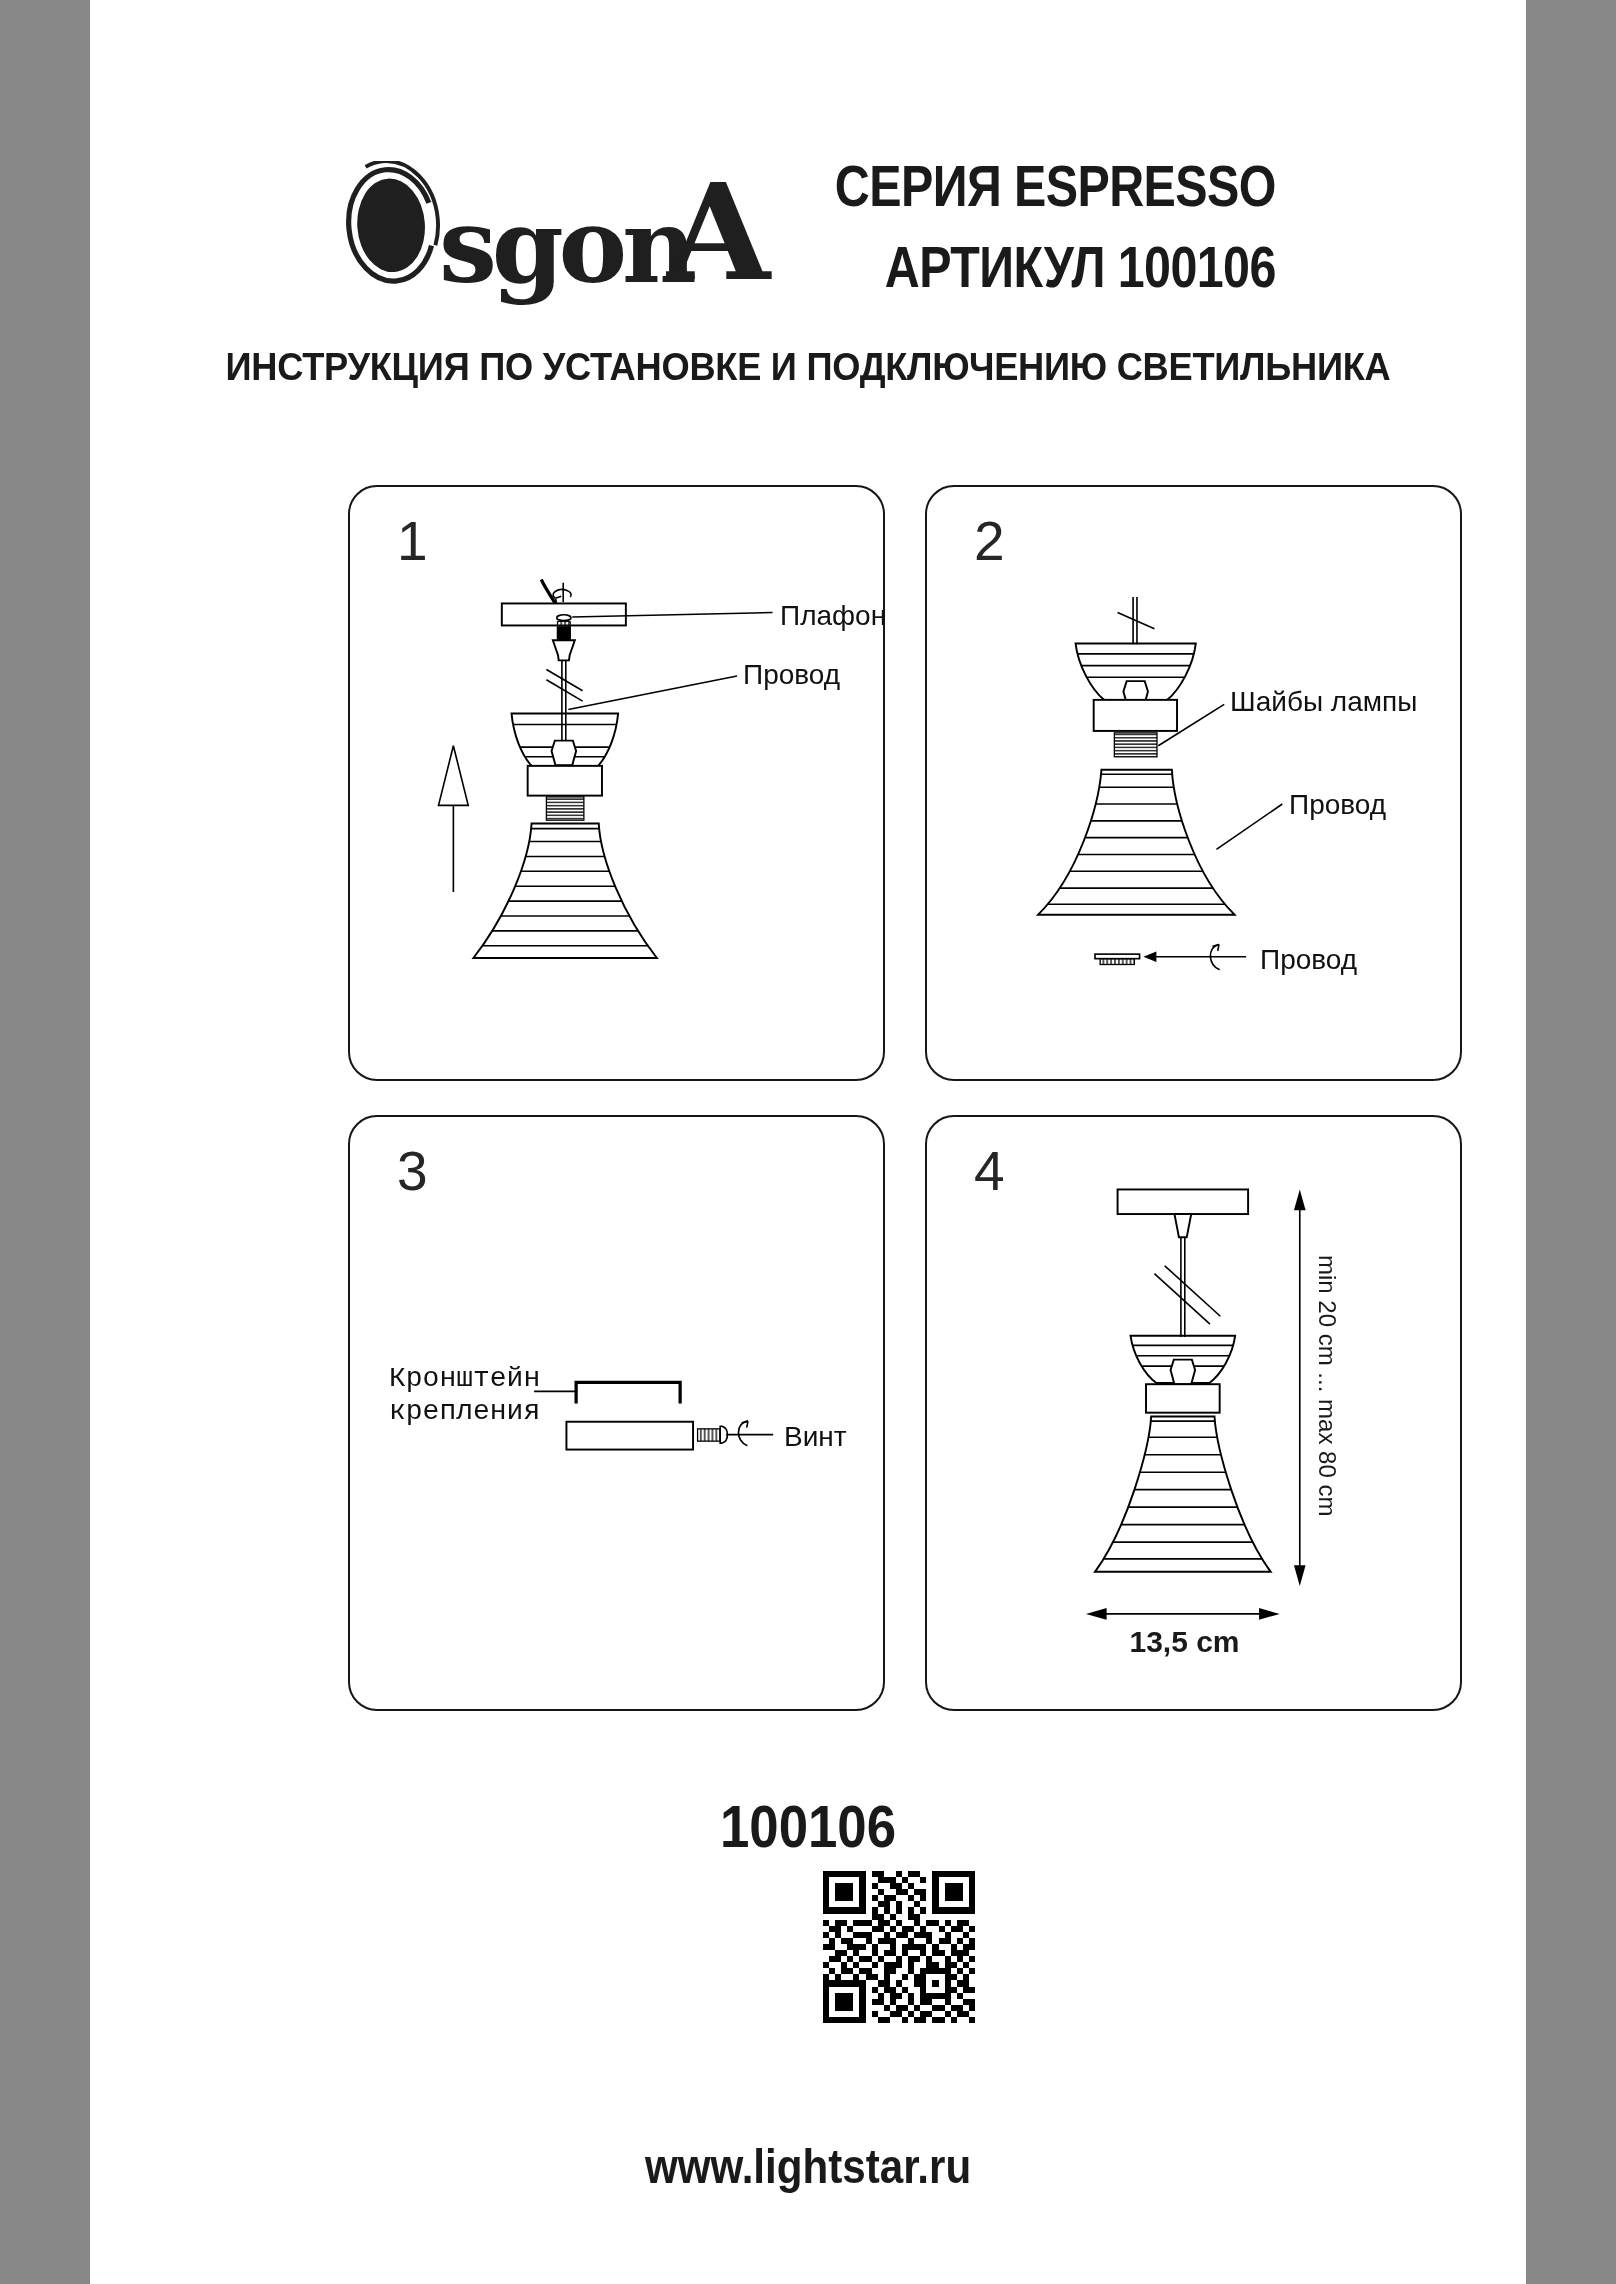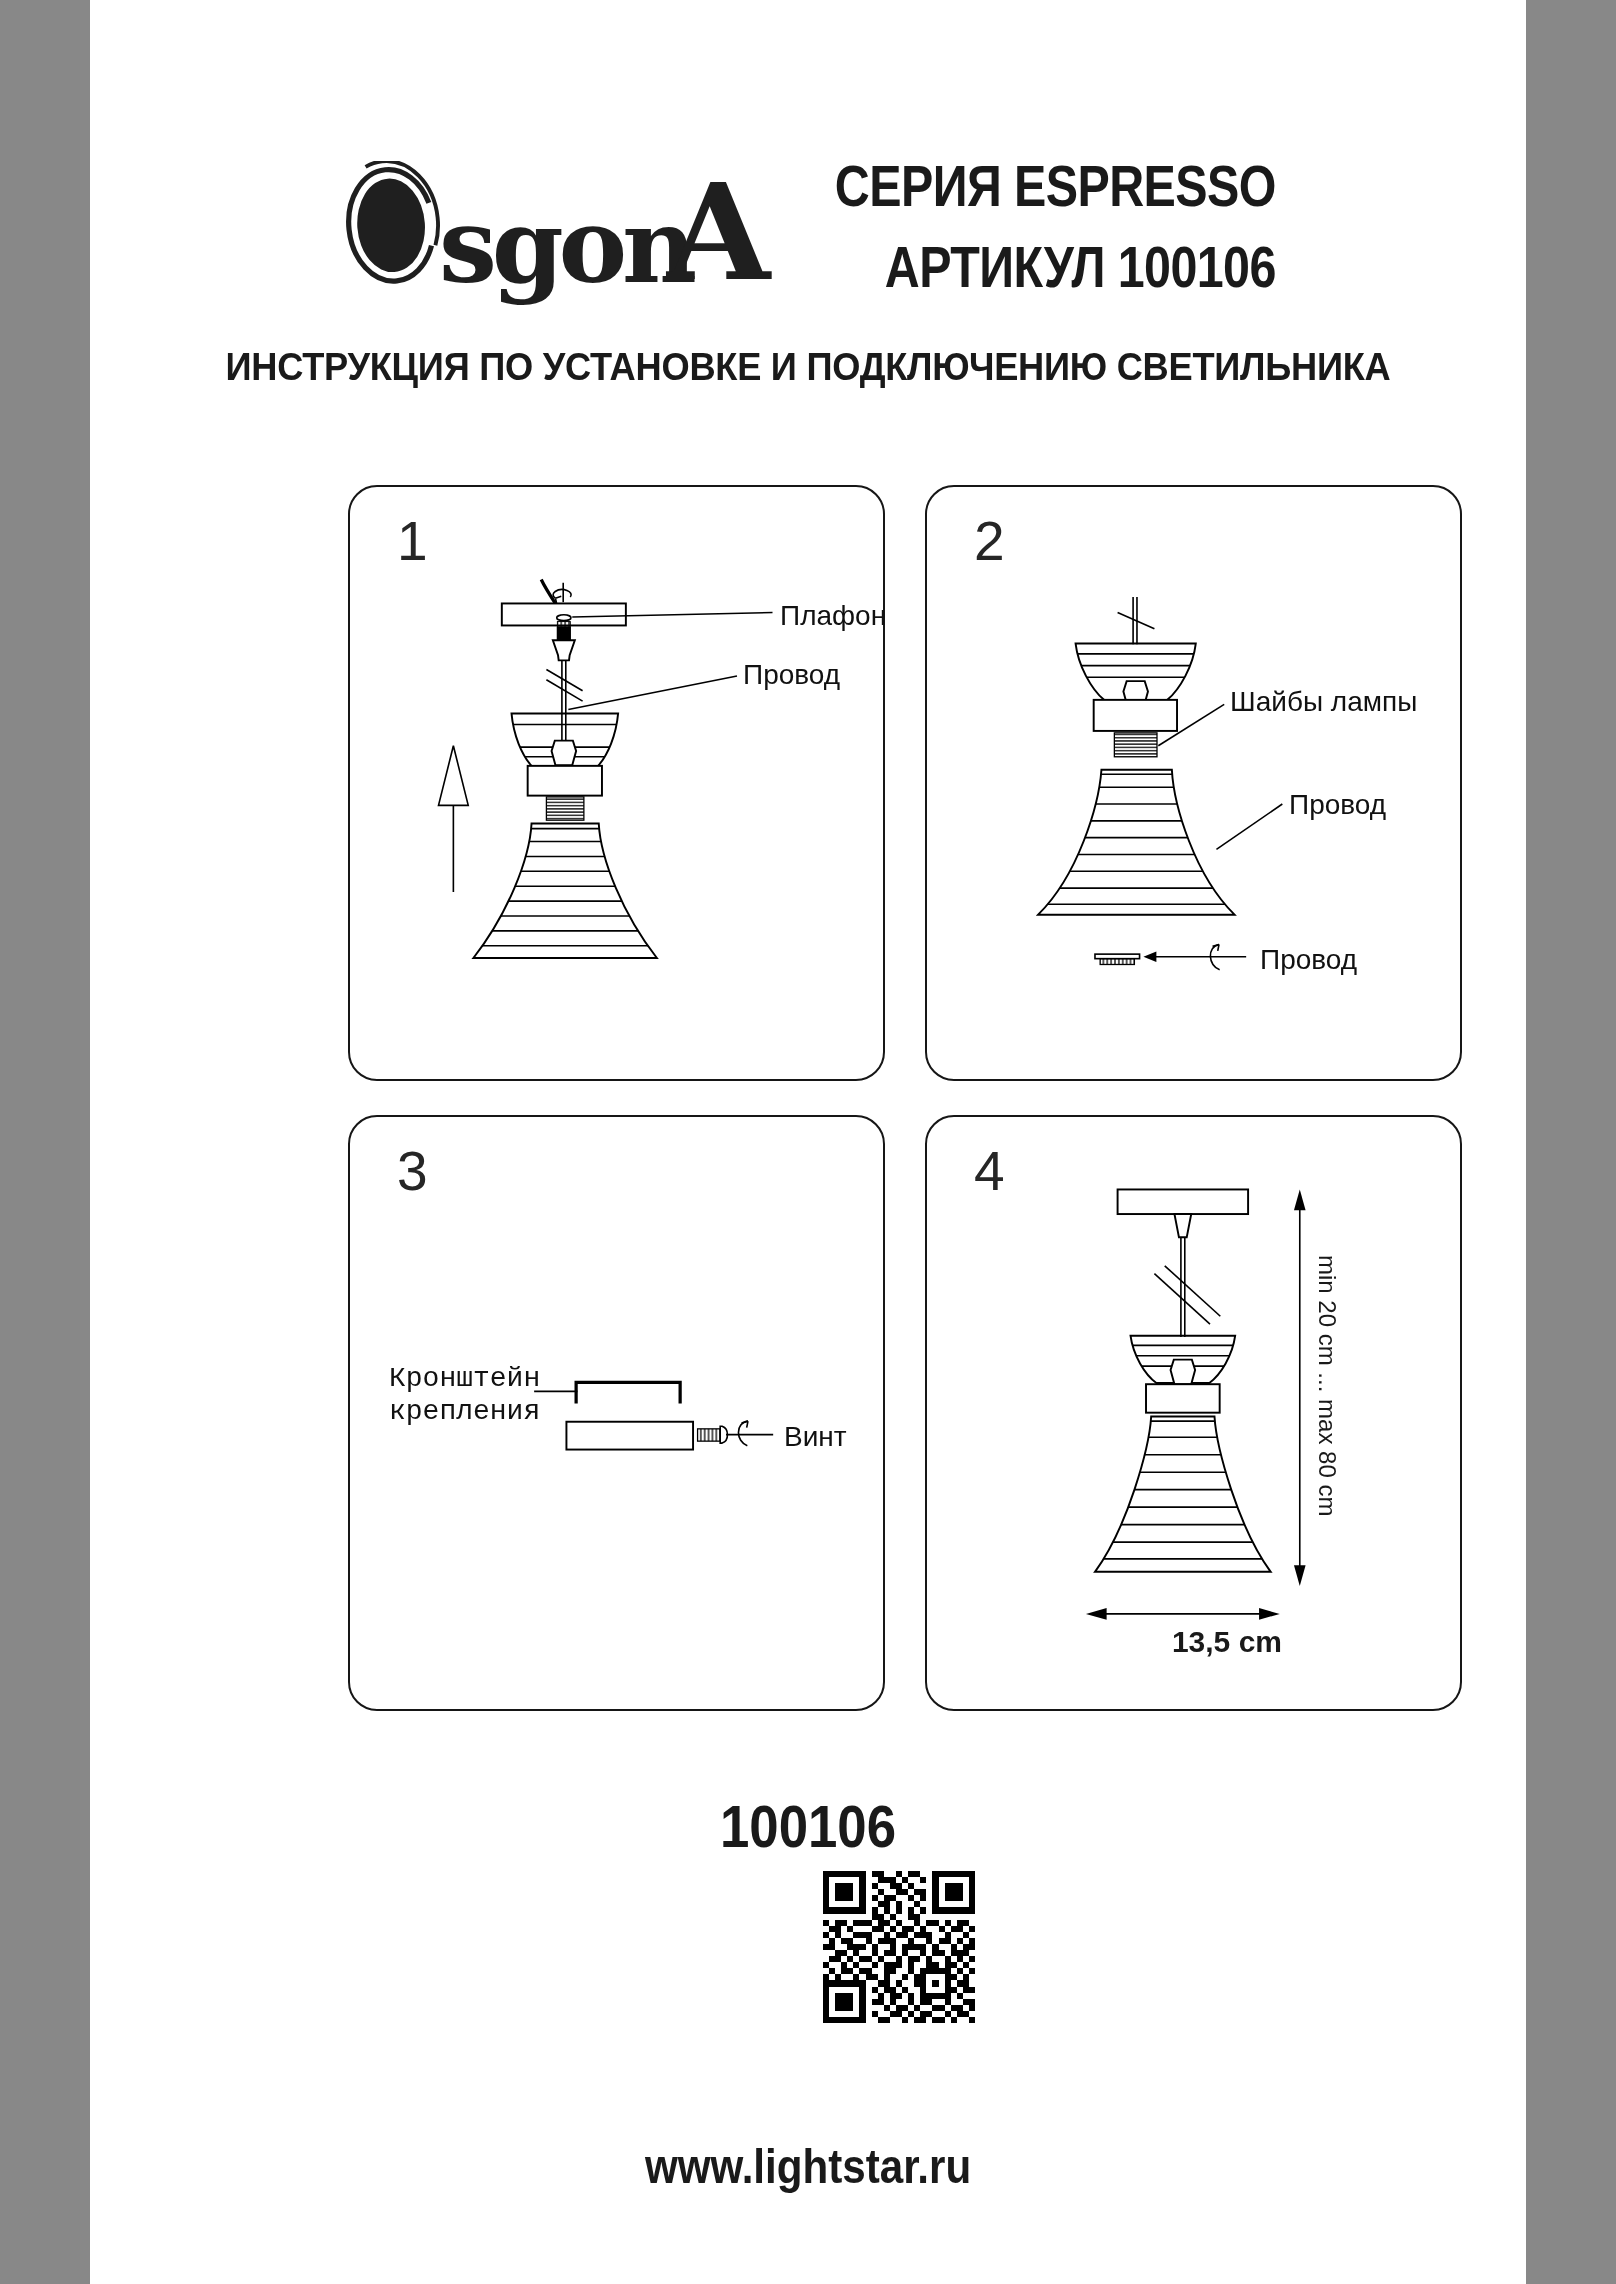--- a/index.html
+++ b/index.html
@@ -21,21 +21,21 @@
   .doc-title { position:absolute; left:0; right:0; top:345px; text-align:center;
                font-size:39px; font-weight:700; transform:scaleX(.93); letter-spacing:-0.3px; }
   
   .panel { position:absolute; width:537px; height:596px; border:2px solid #161616; border-radius:29px; }
   .p1 { left:258px; top:485px; }  .p2 { left:835px; top:485px; }
   .p3 { left:258px; top:1115px; } .p4 { left:835px; top:1115px; }
   .panel svg.diagram { position:absolute; inset:0; width:100%; height:100%; }
   .pnum { position:absolute; left:47px; top:22px; font-size:55px; font-weight:500; color:#262626; }
   .lbl { position:absolute; font-size:28px; line-height:33px; color:#111; white-space:nowrap; }
   .lbl.two { white-space:pre-line; text-align:center;font-family:Liberation Mono, monospace; }
-  .dim-w { position:absolute; left:160px; top:508px; width:195px; text-align:right;
+  .dim-w { position:absolute; left:160px; top:508px; width:195px; text-align:center;
            font-size:30px; font-weight:700; }
   .dim-h { position:absolute; left:413px; top:138px; font-size:24px; font-weight:400;
            transform:rotate(90deg); transform-origin:0 0; white-space:nowrap; line-height:26px; }
   
   .code { position:absolute; left:0; right:0; top:1792px; text-align:center;
           font-size:60px; font-weight:600; transform:scaleX(.88); }
   .qr { position:absolute; left:733px; top:1871px; width:152px; height:152px; }
   .site { position:absolute; left:0; right:0; top:2138px; text-align:center;
           font-size:49px; font-weight:700; transform:scaleX(.86); }
   svg .ln { stroke:#000; stroke-width:3; fill:none; }

